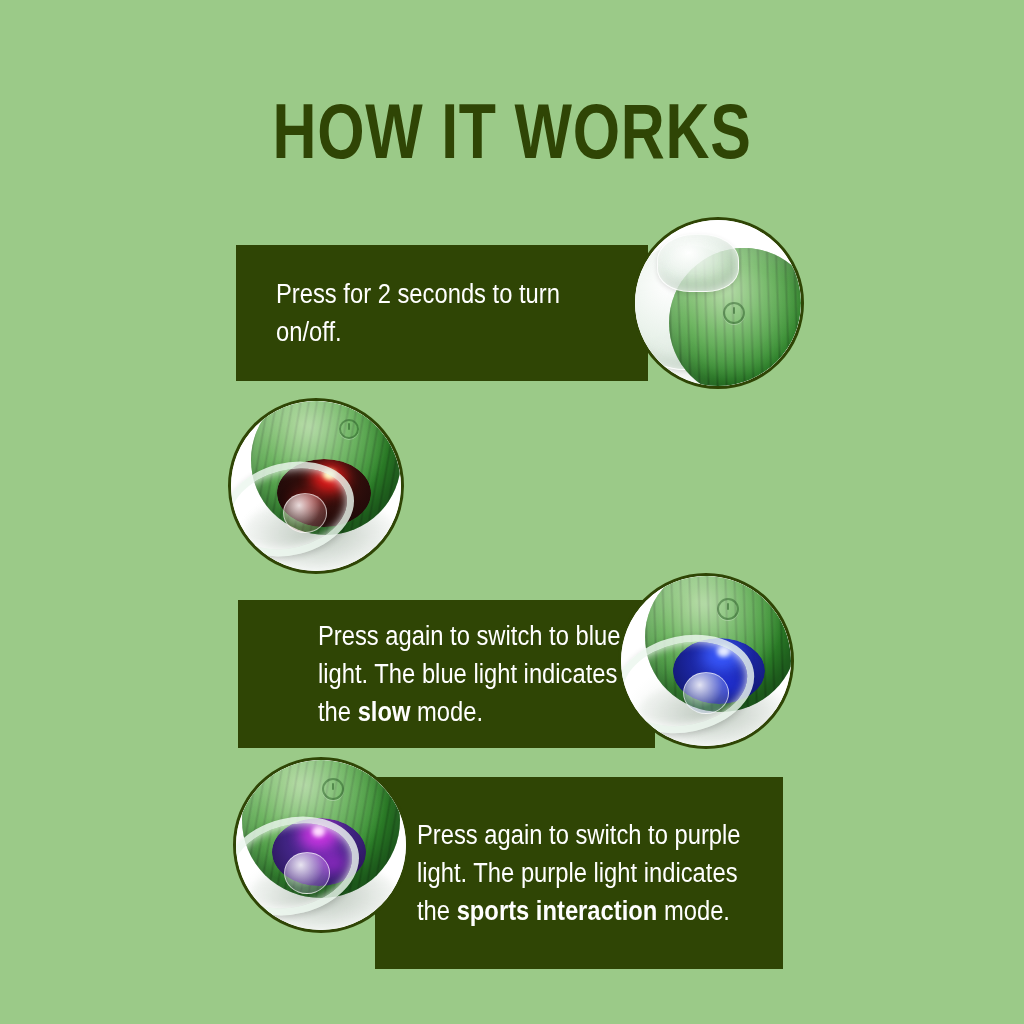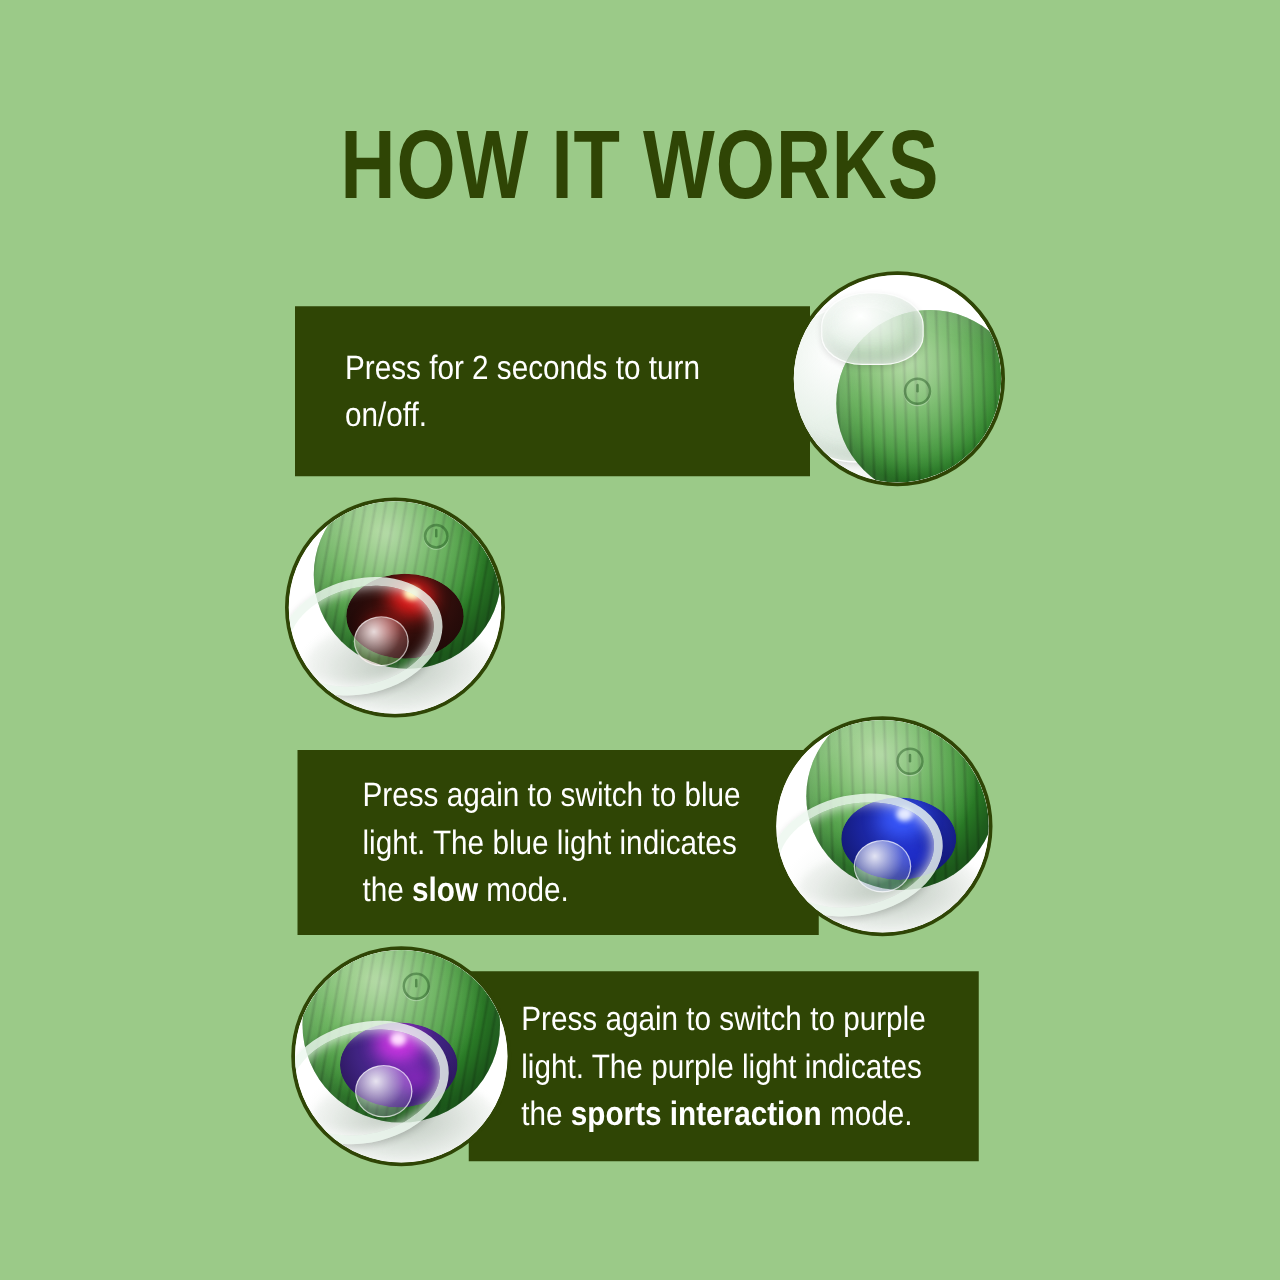--- a/index.html
+++ b/index.html
@@ -57,22 +57,22 @@
     line-height: 38px;
     font-weight: 400;
     transform: scaleX(0.88);
     transform-origin: left center;
     white-space: nowrap;
   }
   .panel-text b { font-weight: 700; }
 
   .p1 { left: 236px; top: 245px;  width: 412px; height: 136px; padding-left: 40px; }
   .p2 { left: 348px; top: 422px;  width: 435px; height: 133px; padding-left: 68px; }
-  .p3 { left: 238px; top: 600px;  width: 417px; height: 148px; padding-left: 52px; }
-  .p4 { left: 375px; top: 777px;  width: 408px; height: 152px; padding-left: 42px; }
+  .p3 { left: 238px; top: 600px;  width: 417px; height: 148px; padding-left: 80px; }
+  .p4 { left: 375px; top: 777px;  width: 408px; height: 192px; padding-left: 42px; }
 
   
   .photo {
     position: absolute;
     border-radius: 50%;
     border: 3px solid #2F4505;
     background: #FFFFFF;
     overflow: hidden;
   }
   .photo .stage {

